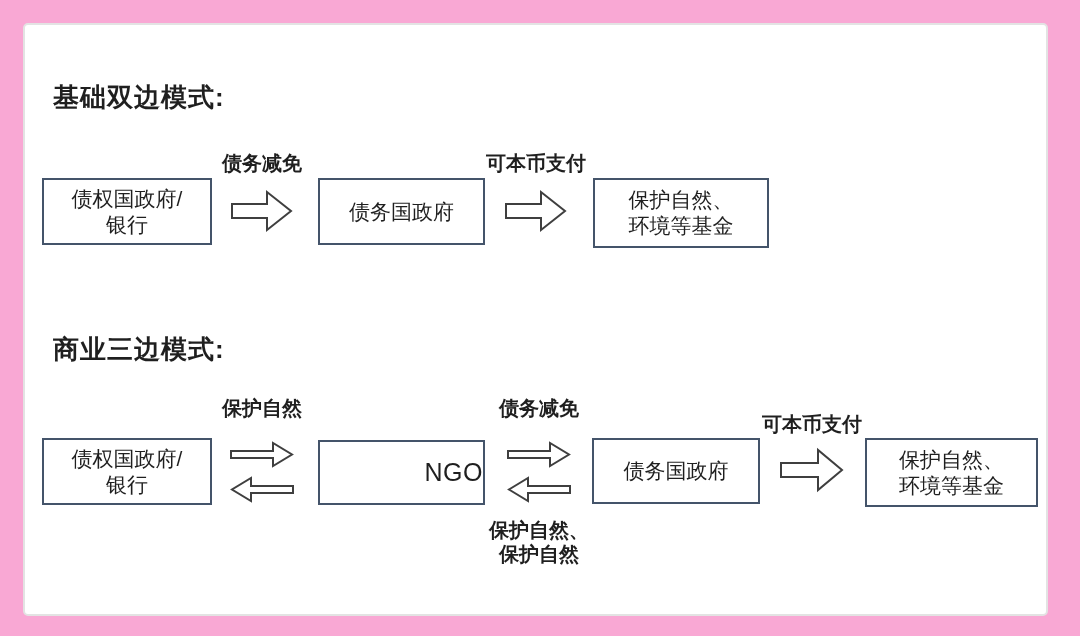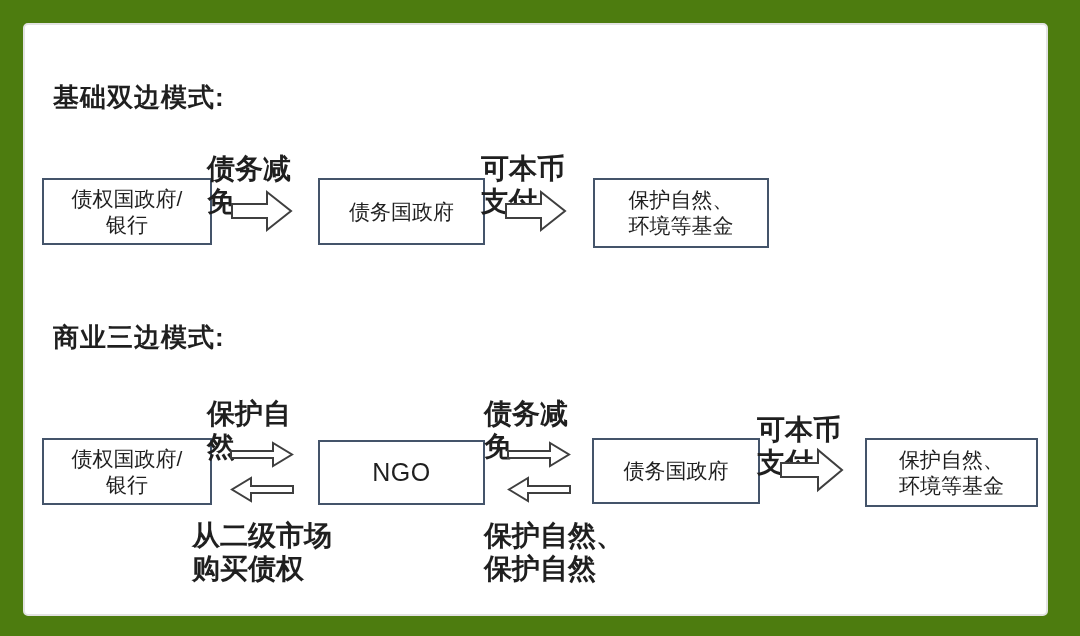--- a/index.html
+++ b/index.html
@@ -1,17 +1,17 @@
 <!DOCTYPE html>
 <html style="--box-border: #44546a; --arrow-stroke: #3f3f3f; --frame-border: #e3e3e3; --text: #1f1f1f;"><head>
 <meta charset="utf-8">
 <style>
   html,body{margin:0;padding:0;background:#ffffff;}
   .canvas{
-    position:relative;width:1080px;height:636px;background:#4d7c0f;overflow:hidden;
+    position:relative;width:1080px;height:636px;background:#f9a8d4;overflow:hidden;
     font-family:"Liberation Sans","DejaVu Sans",sans-serif;
     color:var(--text,#1f1f1f);
   }
   .frame{
     position:absolute;left:23px;top:23px;width:1025px;height:593px;
     border:2px solid var(--frame-border,#e3e3e3);border-radius:5px;
     box-sizing:border-box;background:#fff;
   }
   .section-title{
     position:absolute;font-size:26px;font-weight:bold;letter-spacing:1px;
@@ -19,21 +19,21 @@
   }
   .box{
     position:absolute;border:2px solid var(--box-border,#44546a);
     background:#fff;box-sizing:border-box;
     display:flex;flex-direction:column;justify-content:center;align-items:center;
     font-size:21px;line-height:1.22;text-align:center;
   }
   .box .ln{white-space:nowrap;}
   .ngo-text{font-size:25px;letter-spacing:0.5px;}
   .flow-label{
-    position:absolute;font-size:28px;font-weight:bold;
+    position:absolute;font-size:20px;font-weight:bold;text-align:center;
     line-height:1.18;
   }
   .flow-label .ln{white-space:nowrap;}
   .arrow{position:absolute;}
   .arrow svg{display:block;}
   .arrow polygon{
     fill:#ffffff;stroke:var(--arrow-stroke,#3f3f3f);stroke-width:2;
     stroke-linejoin:miter;
   }
 </style>
@@ -66,44 +66,40 @@
     <svg width="62" height="44" viewBox="0 0 62 44">
         <polygon points="1,15 36,15 36,3 60,22 36,41 36,29 1,29"></polygon>
       </svg>
   </div>
 
   <div class="box" style="left:593px;top:178px;width:176px;height:70px;">
     <div class="ln">保护自然、</div>
     <div class="ln">环境等基金</div>
   </div>
 
-  <div class="section-title" style="left:53px;top:320px;">商业三边模式:</div>
+  <div class="section-title" style="left:53px;top:332px;">商业三边模式:</div>
 
   <div class="box" style="left:42px;top:438px;width:170px;height:67px;">
     <div class="ln">债权国政府/</div>
     <div class="ln">银行</div>
   </div>
 
   <div class="flow-label" style="left:207px;top:397px;width:110px;">保护自然</div>
   <div class="arrow" style="left:230px;top:441px;">
     <svg width="64" height="27" viewBox="0 0 64 27">
         <polygon points="1,10 43,10 43,2 62,13.5 43,25 43,17 1,17"></polygon>
       </svg>
   </div>
   <div class="arrow" style="left:230px;top:476px;">
     <svg width="64" height="27" viewBox="0 0 64 27">
         <polygon points="63,10 21,10 21,2 2,13.5 21,25 21,17 63,17"></polygon>
       </svg>
   </div>
-  <div class="flow-label" style="left:192px;top:519px;width:140px;">
-    <div class="ln">从二级市场</div>
-    <div class="ln">购买债权</div>
-  </div>
 
-  <div class="box" style="left:318px;top:440px;width:167px;height:65px;">
+  <div class="box" style="left:318px;top:440px;width:167px;height:65px;align-items:flex-end;">
     <div class="ln ngo-text">NGO</div>
   </div>
 
   <div class="flow-label" style="left:484px;top:397px;width:110px;">债务减免</div>
   <div class="arrow" style="left:507px;top:441px;">
     <svg width="64" height="27" viewBox="0 0 64 27">
         <polygon points="1,10 43,10 43,2 62,13.5 43,25 43,17 1,17"></polygon>
       </svg>
   </div>
   <div class="arrow" style="left:507px;top:476px;">

